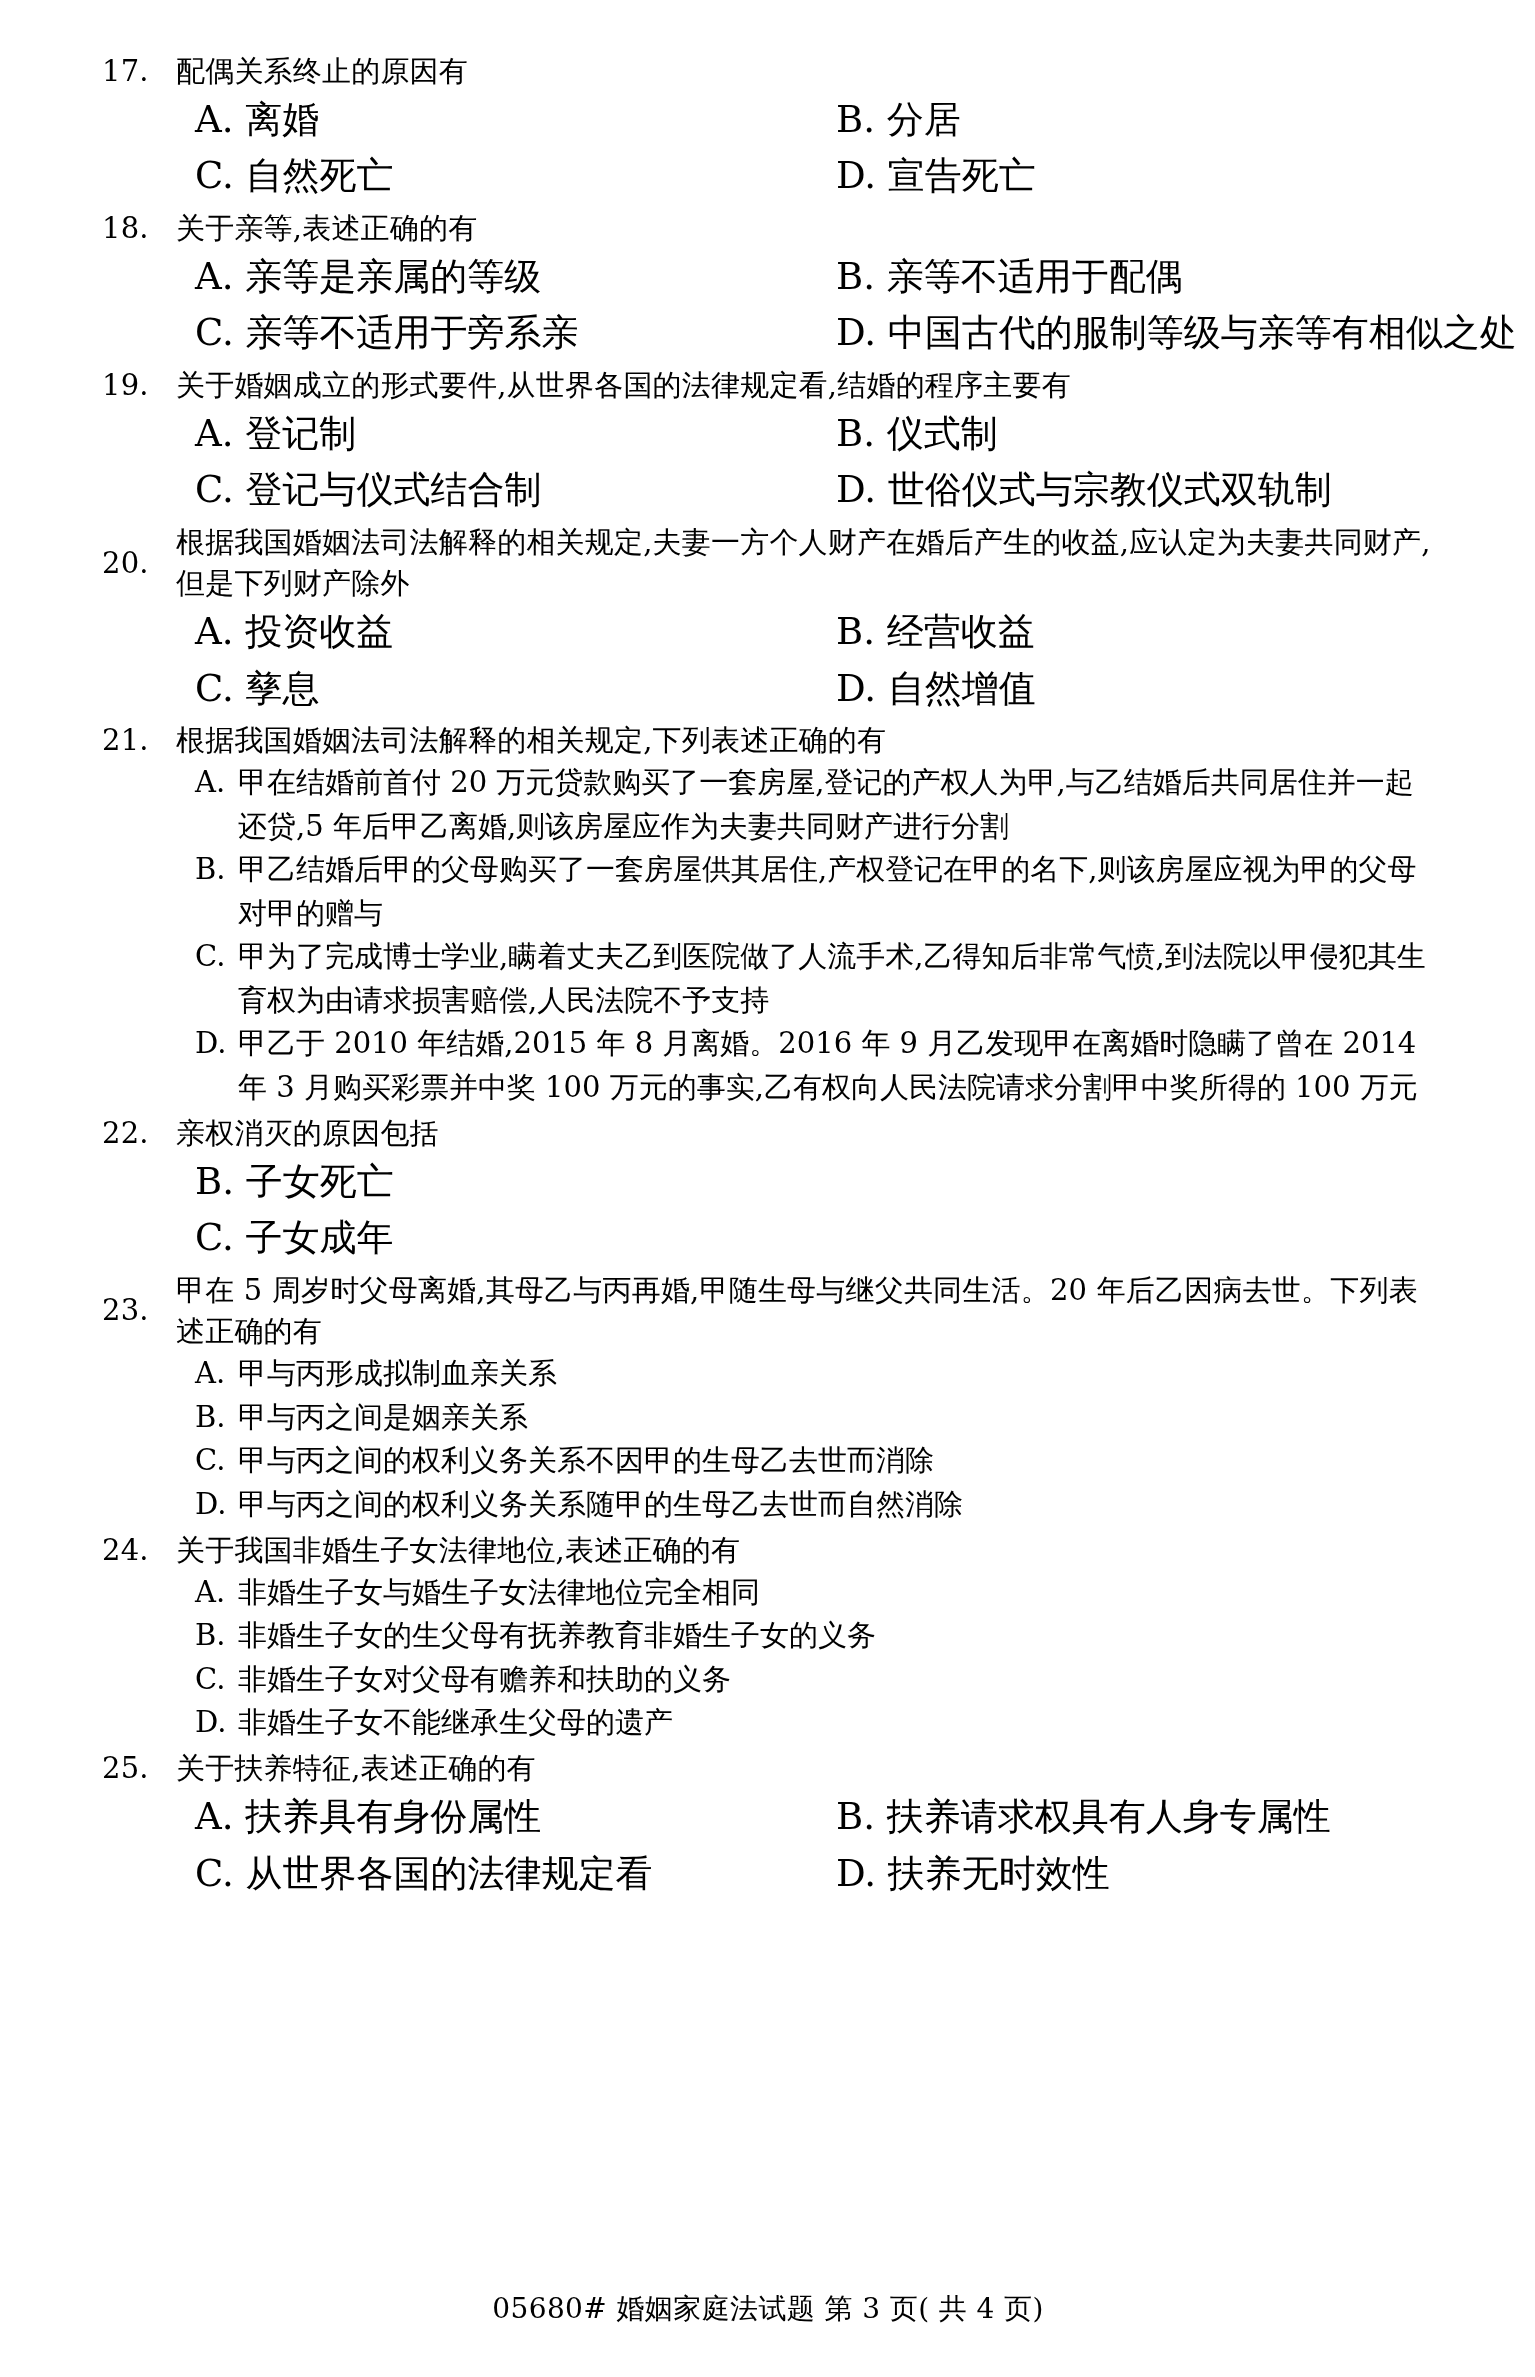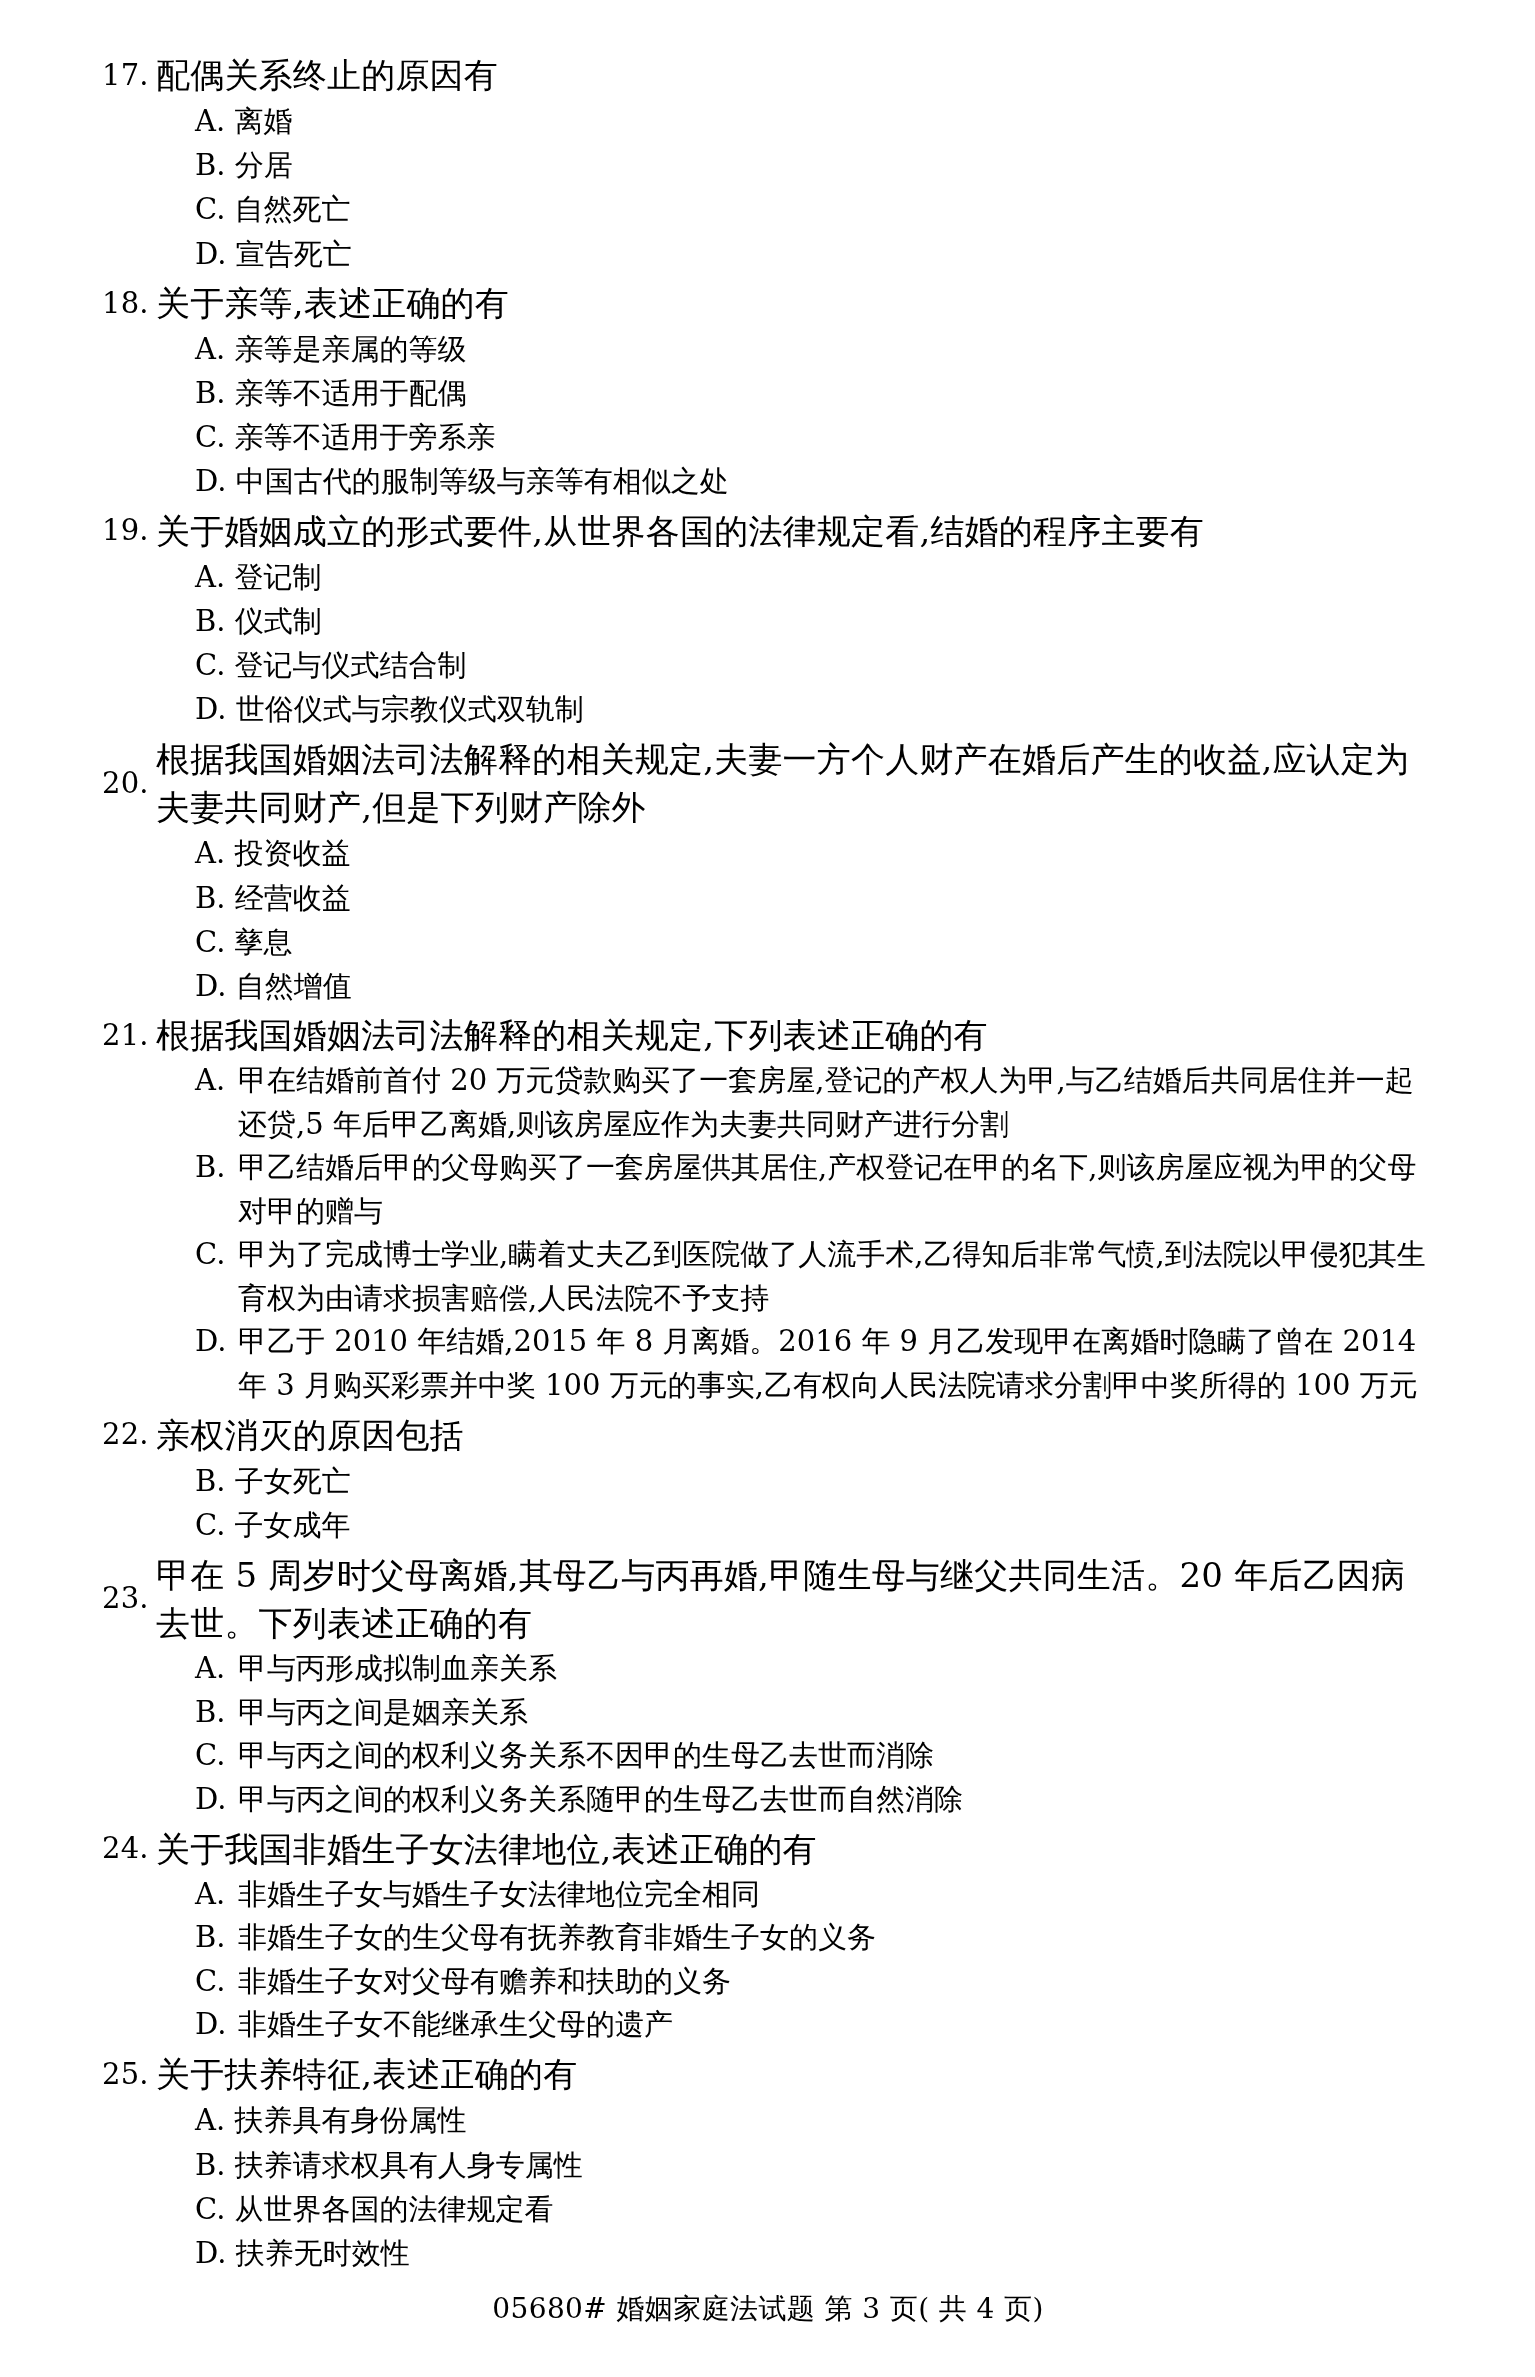--- a/index.html
+++ b/index.html
@@ -34,32 +34,32 @@
   }
   .q-num {
     width: 54px;
     flex: 0 0 54px;
     text-align: left;
     font-size: 29px;
     line-height: 1.42;
   }
   .q-text {
     flex: 1 1 auto;
-    font-size: 34px;
+    font-size: 29px;
     line-height: 1.42;
+    margin-left: 20px;
   }
   
   .opts-2col {
     margin-left: 54px;
   }
   .opt-row {
     display: flex;
-    font-size: 29px;
+    font-size: 37px;
     line-height: 1.52;
-    flex-direction: column;
   }
   .opt-col {
     flex: 0 0 50%;
     padding-left: 39px;
     box-sizing: border-box;
     white-space: nowrap;
   }
   
   .opts-1col {
     margin-left: 54px;

